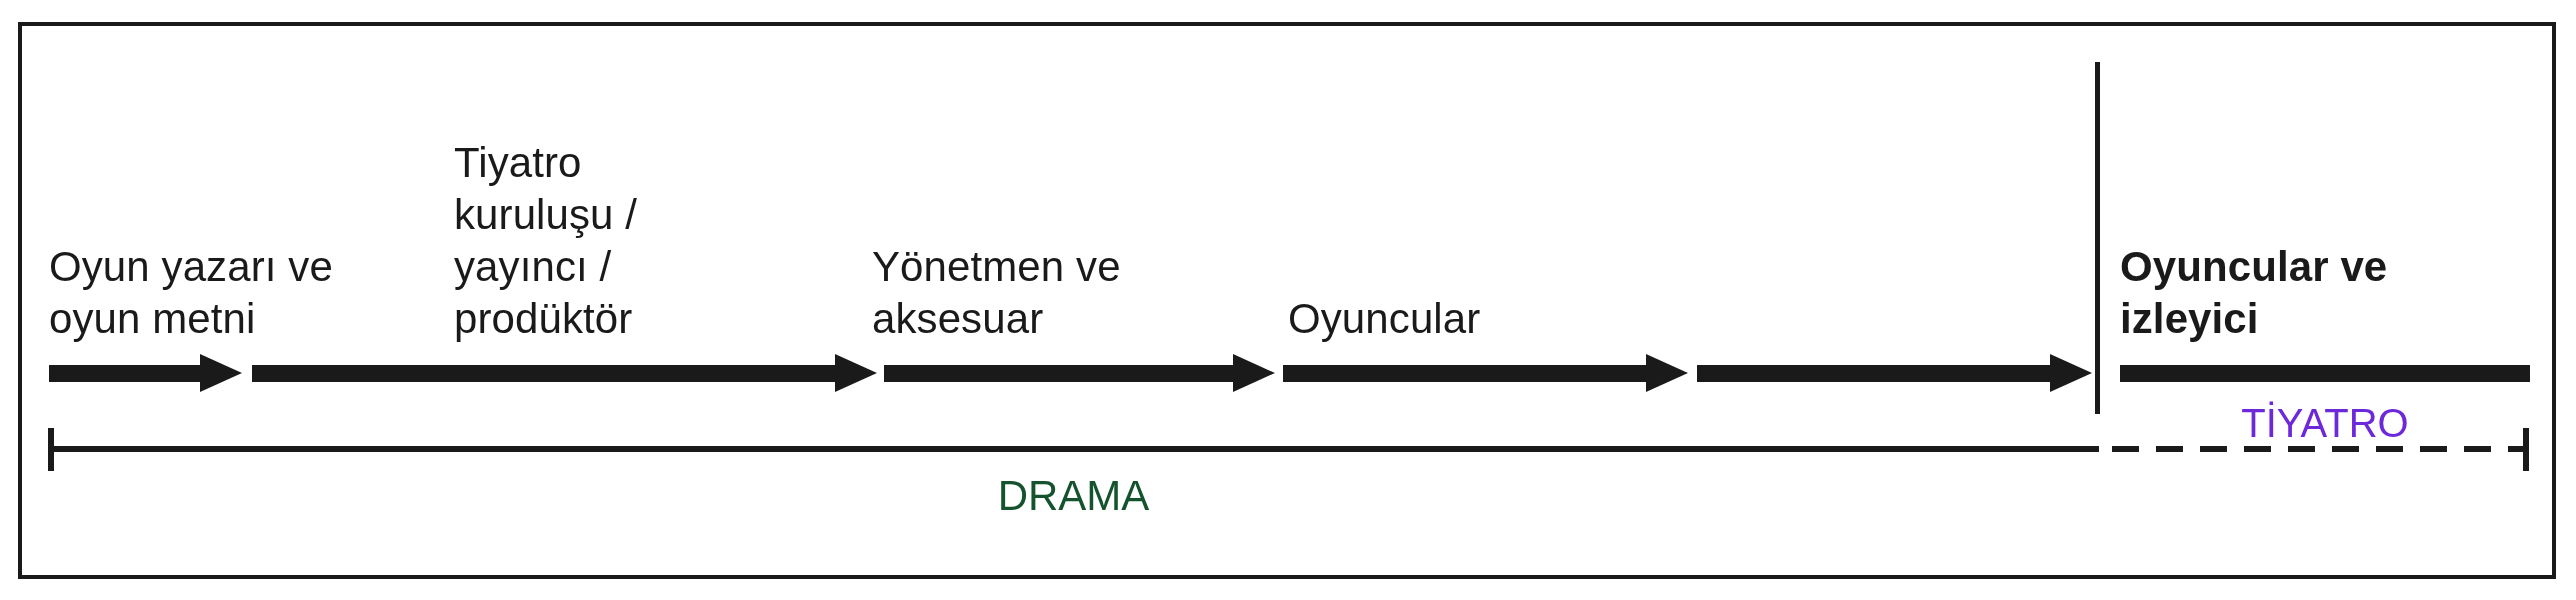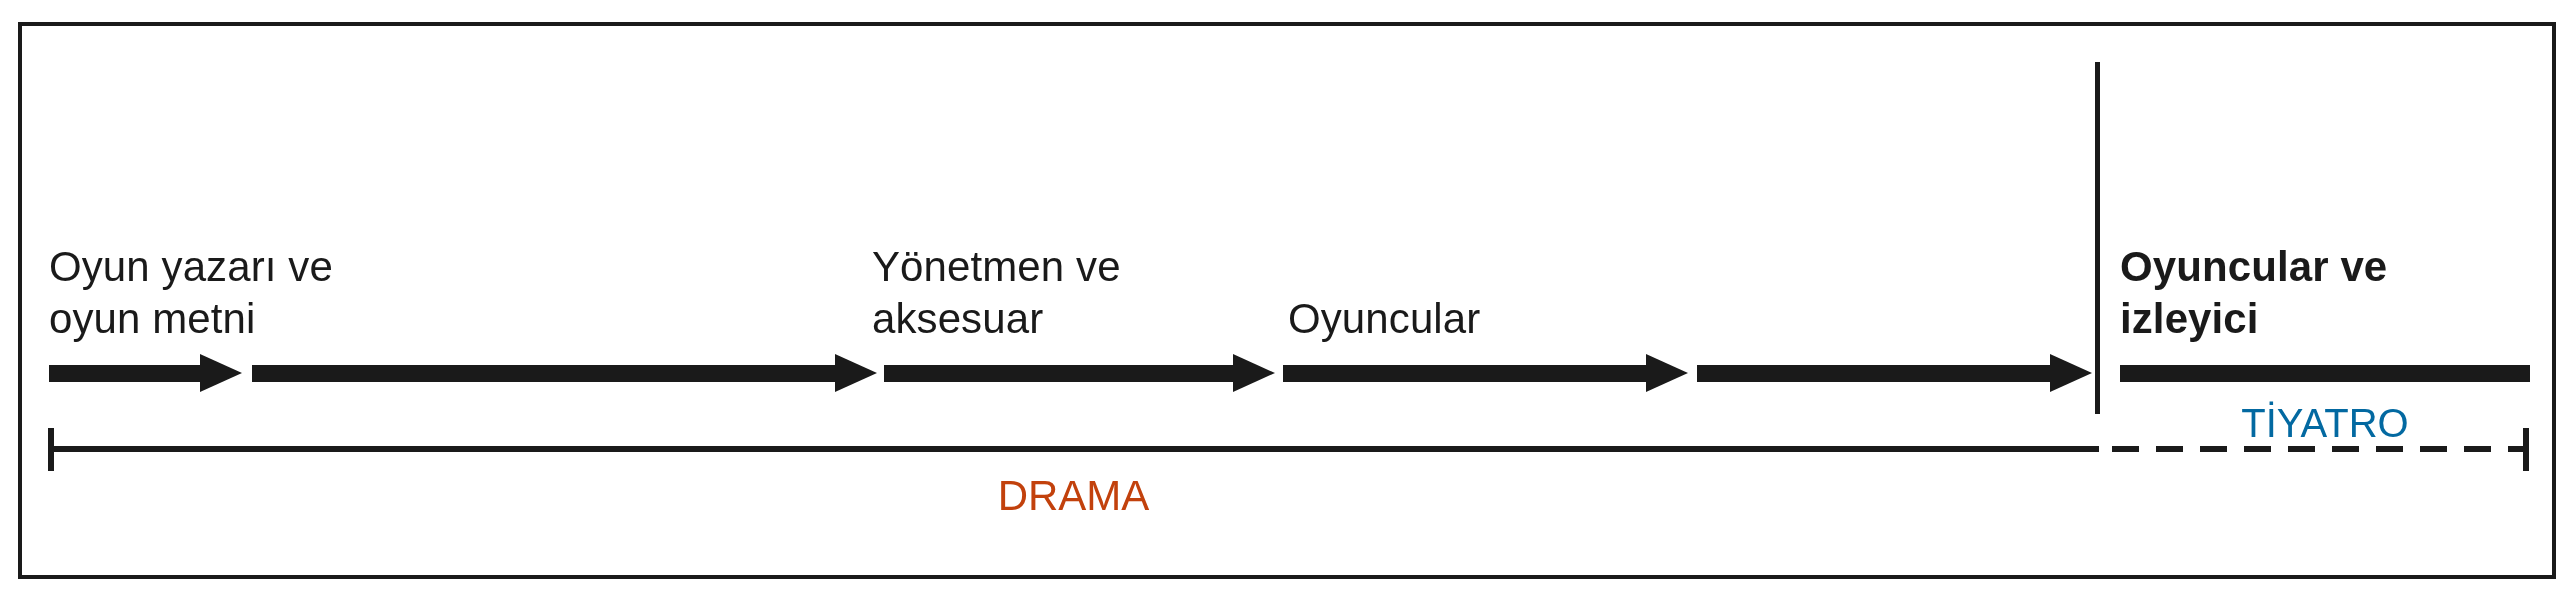--- a/index.html
+++ b/index.html
@@ -94,21 +94,21 @@
 
   
   .tiyatro {
     position: absolute;
     left: 2120px;
     top: 400px;
     width: 410px;
     text-align: center;
     font-size: 40px;
     line-height: 47px;
-    color: #0369a1;
+    color: #6d28d9;
   }
 
   
   .bracket-solid {
     position: absolute;
     left: 48px;
     top: 446px;
     width: 2051px;
     height: 6.4px;
     background: #1a1a1a;
@@ -140,33 +140,37 @@
     background: #1a1a1a;
   }
   .drama {
     position: absolute;
     left: 48px;
     top: 470px;
     width: 2051px;
     text-align: center;
     font-size: 42px;
     line-height: 51px;
-    color: #c2410c;
+    color: #14532d;
   }
 </style>
 </head>
 <body>
 
 <div id="stage">
 
   <div class="frame"></div>
 
   <div class="labels-layer">
     <div class="stage-label lbl-0">Oyun yazarı ve
 oyun metni</div>
+    <div class="stage-label lbl-1">Tiyatro
+kuruluşu /
+yayıncı /
+prodüktör</div>
     <div class="stage-label lbl-2">Yönetmen ve
 aksesuar</div>
     <div class="stage-label lbl-3">Oyuncular</div>
     <div class="stage-label lbl-5">Oyuncular ve
 izleyici</div>
   </div>
 
   <div class="flow-row">
     <div class="seg" style="left:49px; width:192px;">
       <div class="shaft" style="width:153px;"></div>

